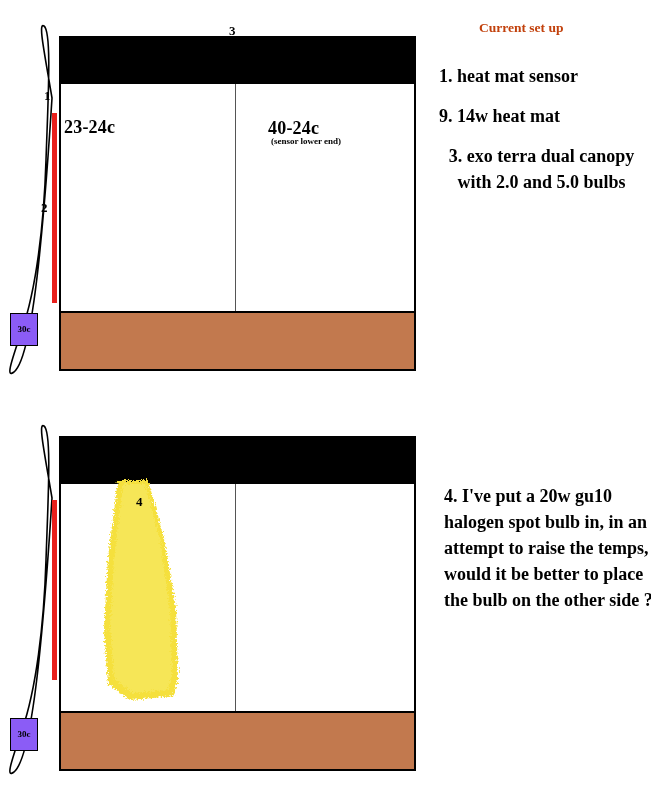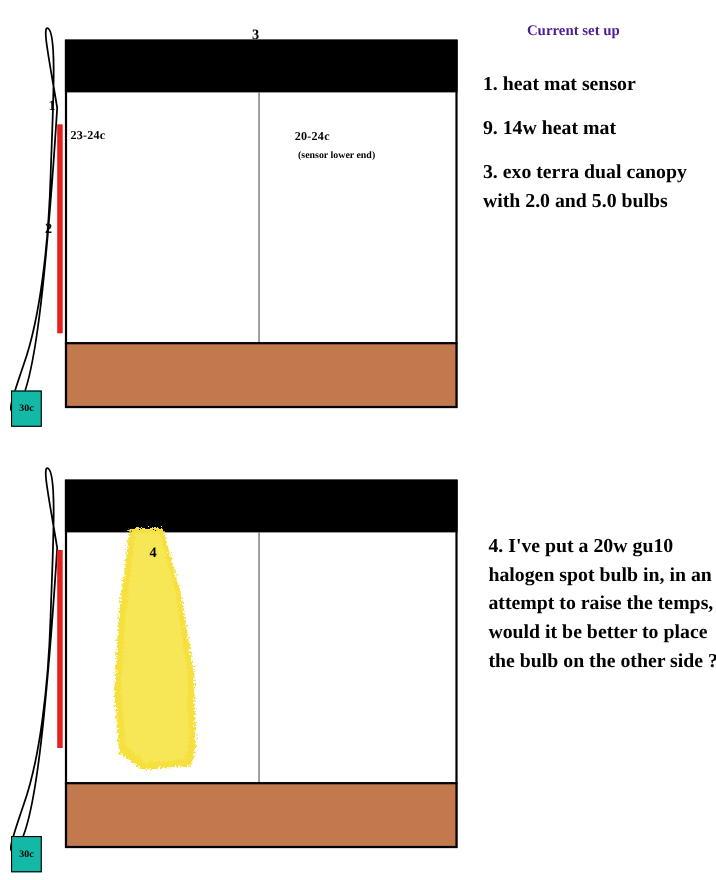--- a/index.html
+++ b/index.html
@@ -43,21 +43,21 @@
     background: #555555;
   }
   .matstrip {
     position: absolute;
     background: #e8201c;
     width: 5px;
   }
   .temp-label {
     position: absolute;
     font-weight: bold;
-    font-size: 11px;
+    font-size: 18px;
     letter-spacing: 0.2px;
     white-space: nowrap;
   }
   .temp-sub {
     position: absolute;
     font-size: 9px;
     font-weight: bold;
     white-space: nowrap;
     text-align: center;
   }
@@ -67,48 +67,47 @@
     font-size: 13px;
   }
   
   .wire-svg {
     position: absolute;
     overflow: visible;
   }
   .sensorbox {
     position: absolute;
     border: 1.5px solid #000000;
-    background: #14b8a6;
+    background: #8b5cf6;
     box-sizing: border-box;
     font-size: 9px;
     font-weight: bold;
     display: flex;
     align-items: center;
     justify-content: center;
     line-height: 1;
-    margin-top: 42px;
   }
   
   .notes {
     position: absolute;
     font-family: "Liberation Serif", serif;
     font-weight: bold;
     font-size: 18px;
     line-height: 1.45;
     color: #000000;
   }
   .notes-title {
     position: absolute;
     font-family: "Liberation Serif", serif;
     font-weight: bold;
     font-size: 13.5px;
-    color: #4c1d95;
+    color: #c2410c;
   }
   .note-line { margin: 0 0 14px 0; }
-  .note-line:last-child { margin-bottom: 0; }
+  .note-line:last-child { margin-bottom: 0; text-align: center; }
 
   
   .beam {
     position: absolute;
   }
 </style>
 </head>
 <body>
 
 <div class="stage">
@@ -129,21 +128,21 @@
 
     <div class="tank-body" style="left:59px; top:36px; width:357px; height:277px;"></div>
 
     <div class="canopy" style="left:59px; top:36px; width:357px; height:48px;"></div>
 
     <div class="divider" style="left:235px; top:84px; height:229px;"></div>
 
     <div class="matstrip" style="left:52px; top:113px; height:190px;"></div>
 
     <span class="temp-label" style="left:64px; top:117px;">23-24c</span>
-    <span class="temp-label" style="left:268px; top:118px;">20-24c</span>
+    <span class="temp-label" style="left:268px; top:118px;">40-24c</span>
     <span class="temp-sub" style="left:242px; top:136px; width:128px;">(sensor lower end)</span>
 
     <div class="substrate" style="left:59px; top:311px; width:357px; height:60px;"></div>
   </div>
 
   <div class="notes-title" style="left:479px; top:20px;">Current set up</div>
 
   <div class="notes" style="left:439px; top:63px; width:205px;">
     <p class="note-line">1. heat mat sensor</p>
     <p class="note-line">9. 14w heat mat</p>

